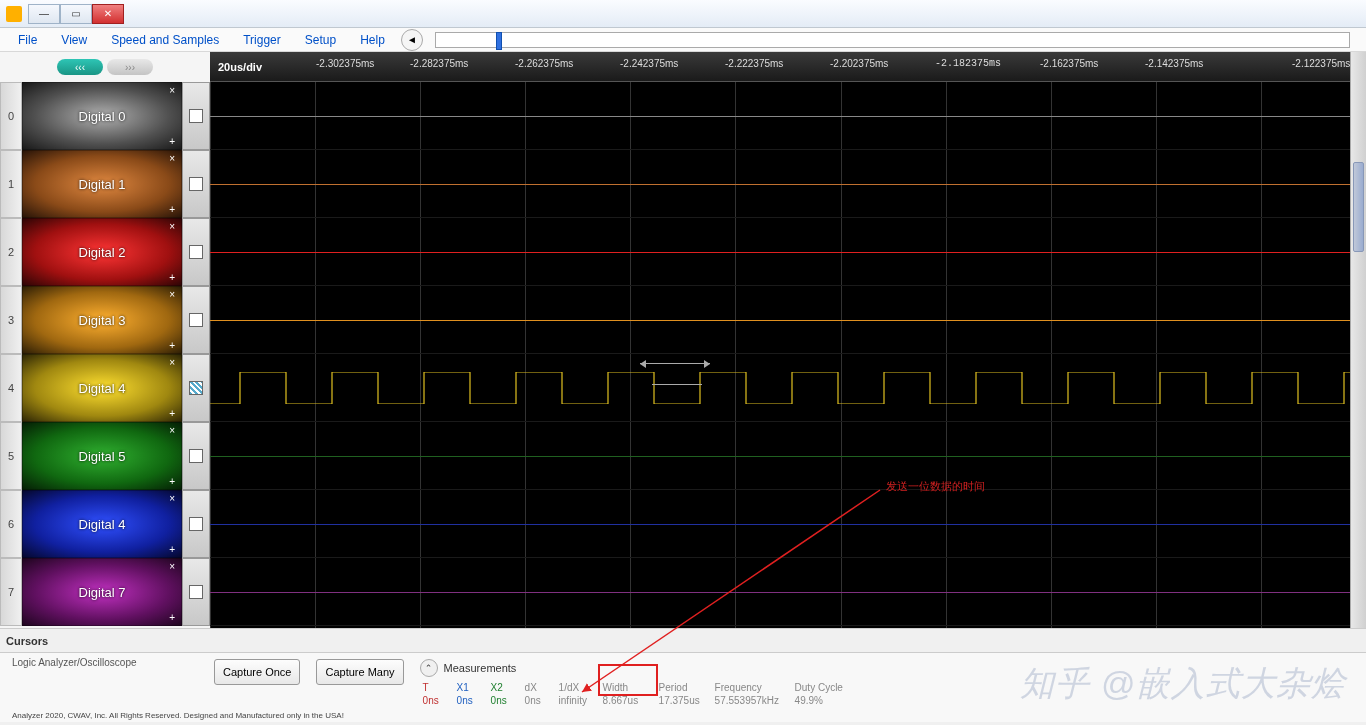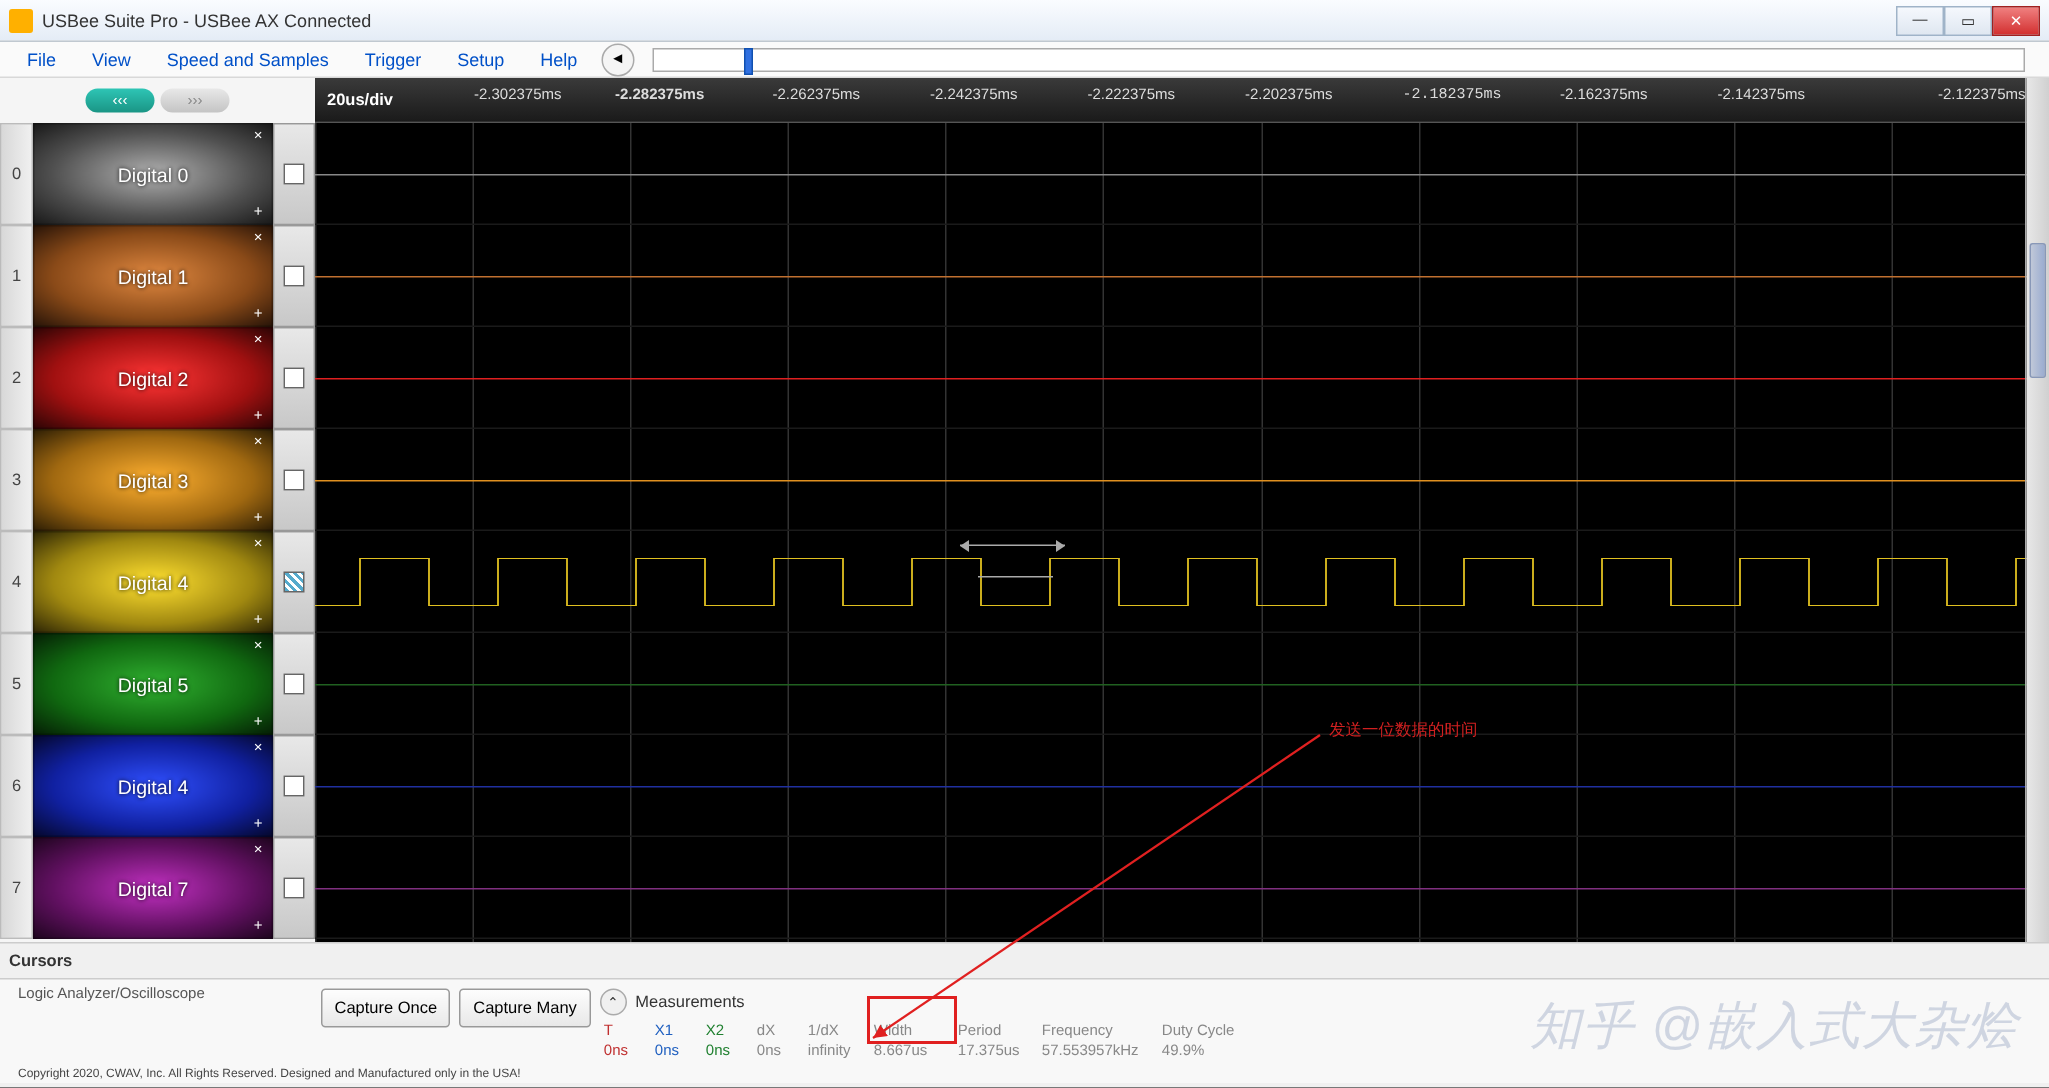--- a/index.html
+++ b/index.html
@@ -55,21 +55,21 @@
 .meas-bar:before { left:0; border-right:6px solid #aaa; }
 .meas-bar:after { right:0; border-left:6px solid #aaa; }
 .meas-bar2 { position:absolute; left:442px; width:50px; top:30px; height:4px; border-top:1px solid #aaa; }
 .bottom-strip { height:24px; background:#f0f0f0; border-top:1px solid #ccc; display:flex; align-items:center; padding:0 6px; }
 .cursors-lbl { font-size:11px; font-weight:bold; color:#333; }
 .footer { height:70px; background:#f8f8f8; display:flex; border-top:1px solid #ccc; position:relative; }
 .brand-area { width:210px; padding:4px 12px; }
 .brand { font-size:24px; font-weight:bold; color:#333; }
 .sub-brand { font-size:10px; color:#555; }
 .copy { position:absolute; left:12px; bottom:2px; font-size:8px; color:#444; }
-.ctrl-area { flex:1; padding:6px 4px; display:flex; gap:6px; align-items:flex-start; }
+.ctrl-area { flex:1; padding:6px 4px; display:flex; gap:16px; align-items:flex-start; }
 .cap-btn { height:26px; padding:0 8px; background:linear-gradient(#fdfdfd,#e8e8e8); border:1px solid #999; border-radius:3px; font-size:11px; cursor:pointer; display:flex; align-items:center; }
 .meas-panel { flex:1; }
 .meas-toggle { display:flex; align-items:center; gap:6px; font-size:11px; color:#333; }
 .meas-toggle-btn { width:18px; height:18px; border:1px solid #aaa; border-radius:50%; background:#f0f0f0; display:flex; align-items:center; justify-content:center; font-size:9px; cursor:pointer; }
 .meas-grid { margin-top:4px; display:grid; grid-template-columns:34px 34px 34px 34px 44px 56px 56px 80px 56px; font-size:10px; }
 .mg-hd { color:#888; padding:1px 3px; }
 .mg-hd.t { color:#c03030; } .mg-hd.x1{color:#2060c0;} .mg-hd.x2{color:#208030;}
 .mg-val { color:#888; padding:1px 3px; }
 .mg-val.t { color:#c03030; } .mg-val.x1{color:#2060c0;} .mg-val.x2{color:#208030;}
 .width-box { position:relative; }
@@ -78,21 +78,20 @@
 .annot-line { position:absolute; pointer-events:none; }
 .watermark { position:absolute; right:20px; bottom:18px; font-size:34px; color:rgba(180,190,210,0.6); font-style:italic; letter-spacing:1px; pointer-events:none; }
 .vscroll { position:absolute; right:0; top:52px; width:16px; height:576px; background:linear-gradient(90deg,#e8e8e8,#d0d0d0); border-left:1px solid #aaa; }
 .vscroll-thumb { position:absolute; top:110px; left:2px; right:2px; height:90px; background:linear-gradient(90deg,#c0c8d8,#9aacd0); border:1px solid #8898b8; border-radius:2px; }
 </style>
 </head>
 <body>
 
 <div class="titlebar">
   <div class="title-icon"></div>
-  <div class="titlebar-text">USBee Suite Pro - USBee AX Connected</div>
   <div class="win-btns">
     <div class="win-btn">—</div>
     <div class="win-btn">▭</div>
     <div class="win-btn close">✕</div>
   </div>
 </div>
 
 <div class="menubar">
   <span class="menu-item">File</span>
   <span class="menu-item">View</span>
@@ -201,21 +200,21 @@
             <div class="ch-chk"></div>
           </div>
         </div>
       </div>
   </div>
   <div class="wave-area">
     <div class="timeline-hdr">
       <span class="timescale">20us/div</span>
       <div class="ticks" id="ticks">
           <span class="tick" style="left: 82px; margin-left: 24px;">-2.302375ms</span>
-          <span class="tick" style="left: 200px; font-weight: bold;">-2.282375ms</span>
+          <span class="tick" style="left: 200px;">-2.282375ms</span>
           <span class="tick" style="left: 305px;">-2.262375ms</span>
           <span class="tick" style="left: 410px;">-2.242375ms</span>
           <span class="tick" style="left: 515px;">-2.222375ms</span>
           <span class="tick" style="left: 620px;">-2.202375ms</span>
           <span class="tick" style="left: 725px; font-family: Liberation Mono, monospace;">-2.182375ms</span>
           <span class="tick" style="left: 830px;">-2.162375ms</span>
           <span class="tick" style="left: 935px;">-2.142375ms</span>
           <span class="tick" style="left: 1040px; margin-left: 42px;">-2.122375ms</span>
         </div>
     </div>
@@ -296,21 +295,21 @@
         <div class="mg-val x2">0ns</div>
         <div class="mg-val">0ns</div>
         <div class="mg-val">infinity</div>
         <div class="mg-val">8.667us</div>
         <div class="mg-val">17.375us</div>
         <div class="mg-val">57.553957kHz</div>
         <div class="mg-val">49.9%</div>
       </div>
     </div>
   </div>
-  <div class="copy">Copyright 2020, CWAV, Inc. All Rights Reserved. Designed and Manufactured only in the USA!</div>
+  <div class="copy">Analyzer 2020, CWAV, Inc. All Rights Reserved. Designed and Manufactured only in the USA!</div>
 </div>
 
 <div class="vscroll">
     <div class="vscroll-thumb"></div>
   </div>
 
 <div class="annot-text">发送一位数据的时间</div>
 <svg class="annot-line" style="left:0;top:0;width:1366px;height:725px;position:absolute;">
   <defs>
       <marker id="ah" markerWidth="8" markerHeight="8" refX="6" refY="3" orient="auto">

